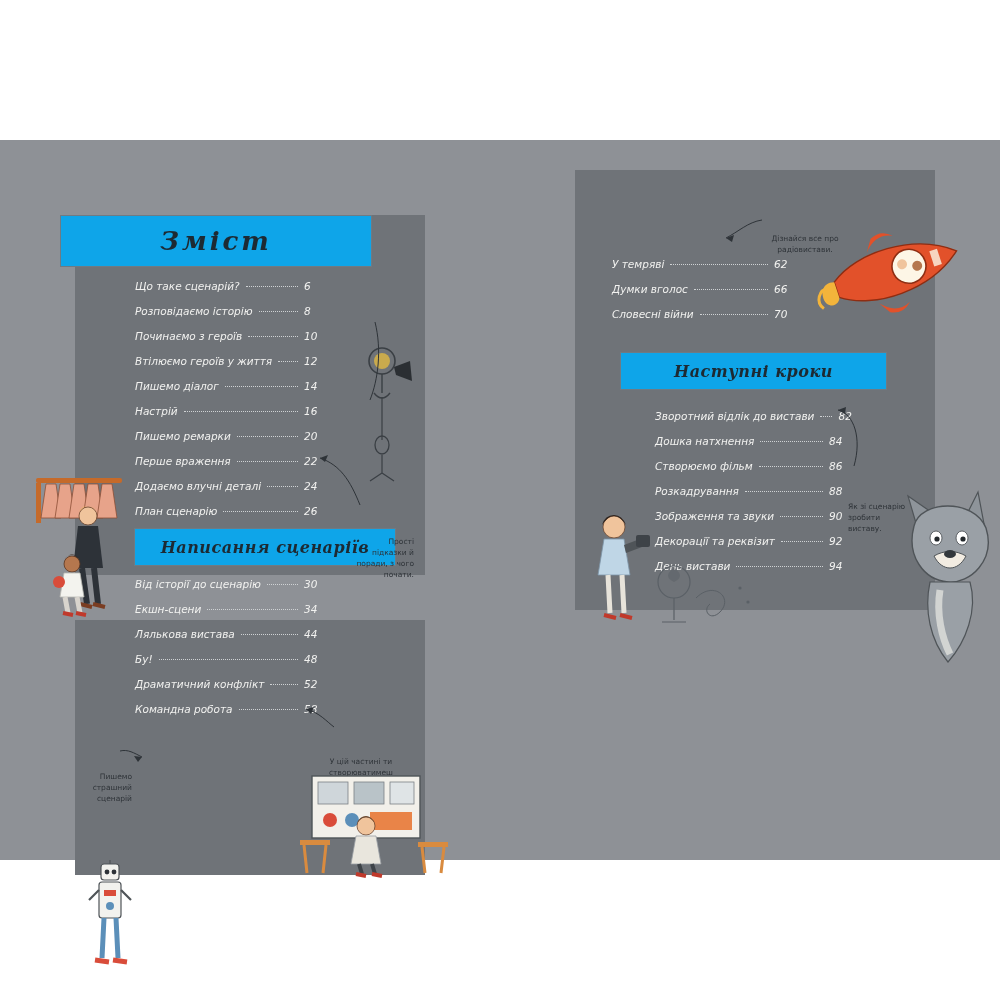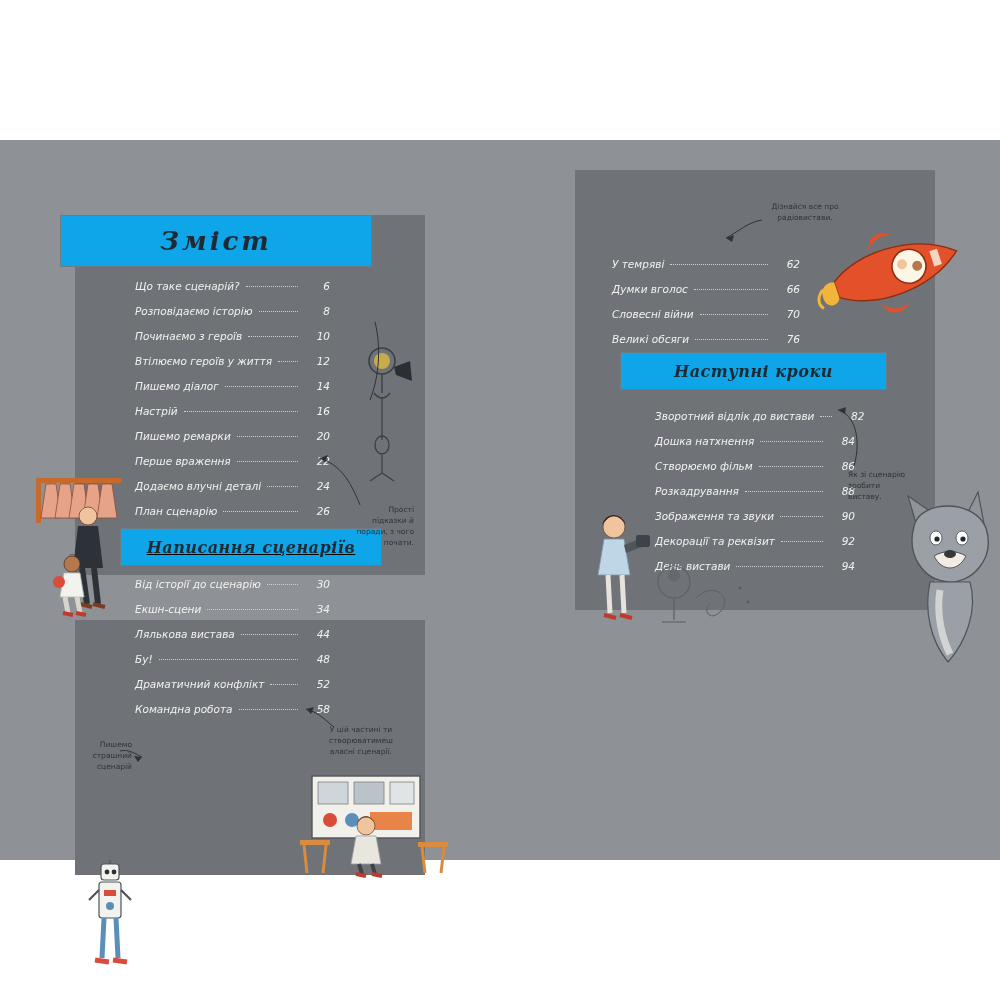--- a/index.html
+++ b/index.html
@@ -66,21 +66,21 @@
   .banner span {
     font-family: "DejaVu Serif", serif;
     font-style: italic;
     font-weight: bold;
     color: #1d2a33;
     letter-spacing: 0.5px;
   }
   .banner-zmist { left: 60px; top: 75px; width: 310px; height: 50px; }
   .banner-zmist span { font-size: 26px; letter-spacing: 3px; }
 
-  .banner-napysannya { left: 120px; top: 388px; width: 260px; height: 36px; text-decoration: underline; }
+  .banner-napysannya { left: 134px; top: 388px; width: 260px; height: 36px; }
   .banner-napysannya span { font-size: 16px; }
 
   .banner-nastupni { left: 120px; top: 212px; width: 265px; height: 36px; }
   .banner-nastupni span { font-size: 16px; }
 
   
   .toc {
     position: absolute;
     color: #f2f2f0;
     font-size: 10.5px;
@@ -97,35 +97,36 @@
   .toc-dots {
     flex: 1 1 auto;
     margin: 0 6px;
     border-bottom: 1.5px dotted #cfd2d4;
     position: relative;
     top: -3px;
     min-width: 12px;
   }
   .toc-page {
     flex: 0 0 26px;
-    text-align: right;
+    text-align: left;
   }
 
   .toc-left-1  { left: 135px; top: 140px; width: 195px; }
   .toc-left-2  { left: 135px; top: 438px; width: 195px; }
   .toc-right-1 { left: 612px; top: 118px; width: 188px; }
 
   
   .note {
     position: absolute;
     font-family: "DejaVu Sans", sans-serif;
     font-size: 7.5px;
     line-height: 1.45;
     color: #2e3338;
     text-align: center;
+    margin-top: 32px;
   }
   .note-prosti  { left: 352px; top: 365px; width: 62px; text-align: right; }
   .note-pyshemo { left: 78px;  top: 600px; width: 54px; text-align: right; }
   .note-uciy    { left: 318px; top: 585px; width: 86px; }
 
   
   .ill { position: absolute; }
 
   
   .rail { left: 30px; top: 320px; }
@@ -352,25 +353,20 @@
         </div>
         <div class="toc-row">
           <span class="toc-label">Думки вголос</span>
           <span class="toc-dots"></span>
           <span class="toc-page">66</span>
         </div>
         <div class="toc-row">
           <span class="toc-label">Словесні війни</span>
           <span class="toc-dots"></span>
           <span class="toc-page">70</span>
-        </div>
-        <div class="toc-row">
-          <span class="toc-label">Великі обсяги</span>
-          <span class="toc-dots"></span>
-          <span class="toc-page">76</span>
         </div>
       </div>
 
       <div class="banner banner-nastupni">
         <span>Наступні кроки</span>
       </div>
 
       <div class="toc" style="left:155px; top:270px; width:200px;">
         <div class="toc-row">
           <span class="toc-label">Зворотний відлік до вистави</span>

